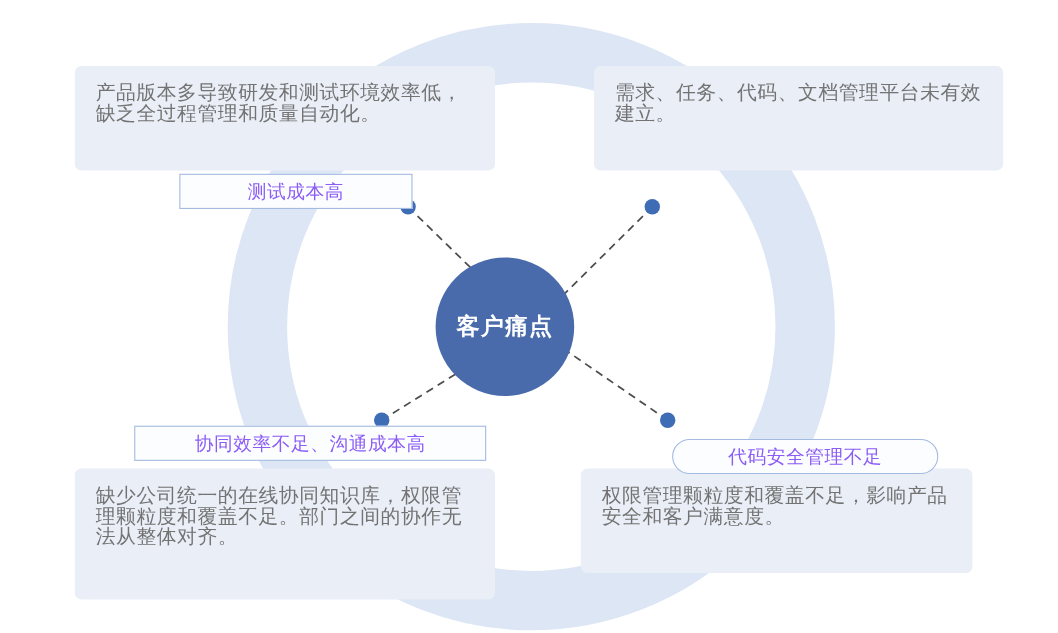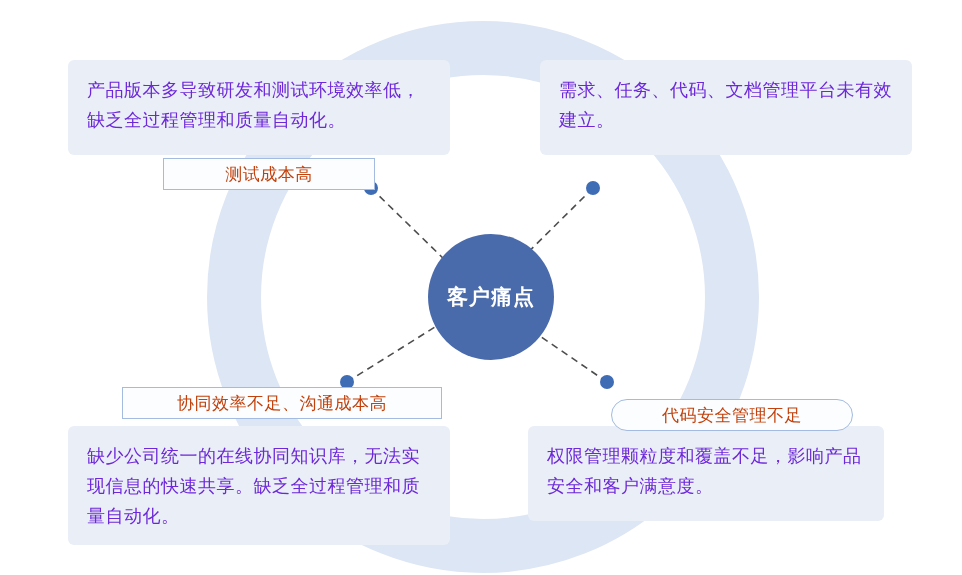--- a/index.html
+++ b/index.html
@@ -55,52 +55,52 @@
   .dot.bl { left: 340px; top: 375px; }
   .dot.br { left: 600px; top: 375px; }
   
   .desc {
     position: absolute;
     background: var(--desc-bg, #e9eef7);
     border-radius: 6px;
     box-sizing: border-box;
     padding: 15px 19px;
     font-size: 18px;
-    line-height: 30px;
-    color: #6d28d9;
+    line-height: 19px;
+    color: #737373;
     letter-spacing: 0.5px;
     z-index: 4;
   }
   .desc.tl { left: 68px; top: 60px; width: 382px; height: 95px; }
   .desc.tr { left: 540px; top: 60px; width: 372px; height: 95px; }
   .desc.bl { left: 68px; top: 426px; width: 382px; height: 119px; }
   .desc.br { left: 528px; top: 426px; width: 356px; height: 95px; }
   
   .label-box {
     position: absolute;
     background: var(--label-bg, #fbfdfe);
     border: 1px solid var(--label-border, #a3bbe0);
     box-sizing: border-box;
     height: 32px;
     display: flex;
     align-items: center;
     justify-content: center;
     font-size: 17px;
-    color: #c2410c;
+    color: #8b5cf6;
     letter-spacing: 0.5px;
     z-index: 5;
   }
   .label-box.tl { left: 163px; top: 158px; width: 212px; }
   .label-box.tr { left: 584px; top: 158px; width: 268px; }
   .label-box.bl { left: 122px; top: 387px; width: 320px; }
   .label-box.br { left: 611px; top: 399px; width: 242px; border-radius: 16px; }
   
   .center-node {
     position: absolute;
-    left: 428px;
+    left: 396px;
     top: 234px;
     width: 126px;
     height: 126px;
     border-radius: 50%;
     background: var(--center-circle, #4a6bab);
     display: flex;
     align-items: center;
     justify-content: center;
     color: #ffffff;
     font-size: 21px;
@@ -125,21 +125,21 @@
 
   <span class="dot tl"></span>
   <span class="dot tr"></span>
   <span class="dot bl"></span>
   <span class="dot br"></span>
 
   <div class="desc tl">产品版本多导致研发和测试环境效率低，缺乏全过程管理和质量自动化。</div>
 
   <div class="desc tr">需求、任务、代码、文档管理平台未有效建立。</div>
 
-  <div class="desc bl">缺少公司统一的在线协同知识库，无法实现信息的快速共享。缺乏全过程管理和质量自动化。</div>
+  <div class="desc bl">缺少公司统一的在线协同知识库，权限管理颗粒度和覆盖不足。部门之间的协作无法从整体对齐。</div>
 
   <div class="desc br">权限管理颗粒度和覆盖不足，影响产品安全和客户满意度。</div>
 
   <div class="label-box tl">测试成本高</div>
 
 
   <div class="label-box bl">协同效率不足、沟通成本高</div>
 
   <div class="label-box br">代码安全管理不足</div>
 

